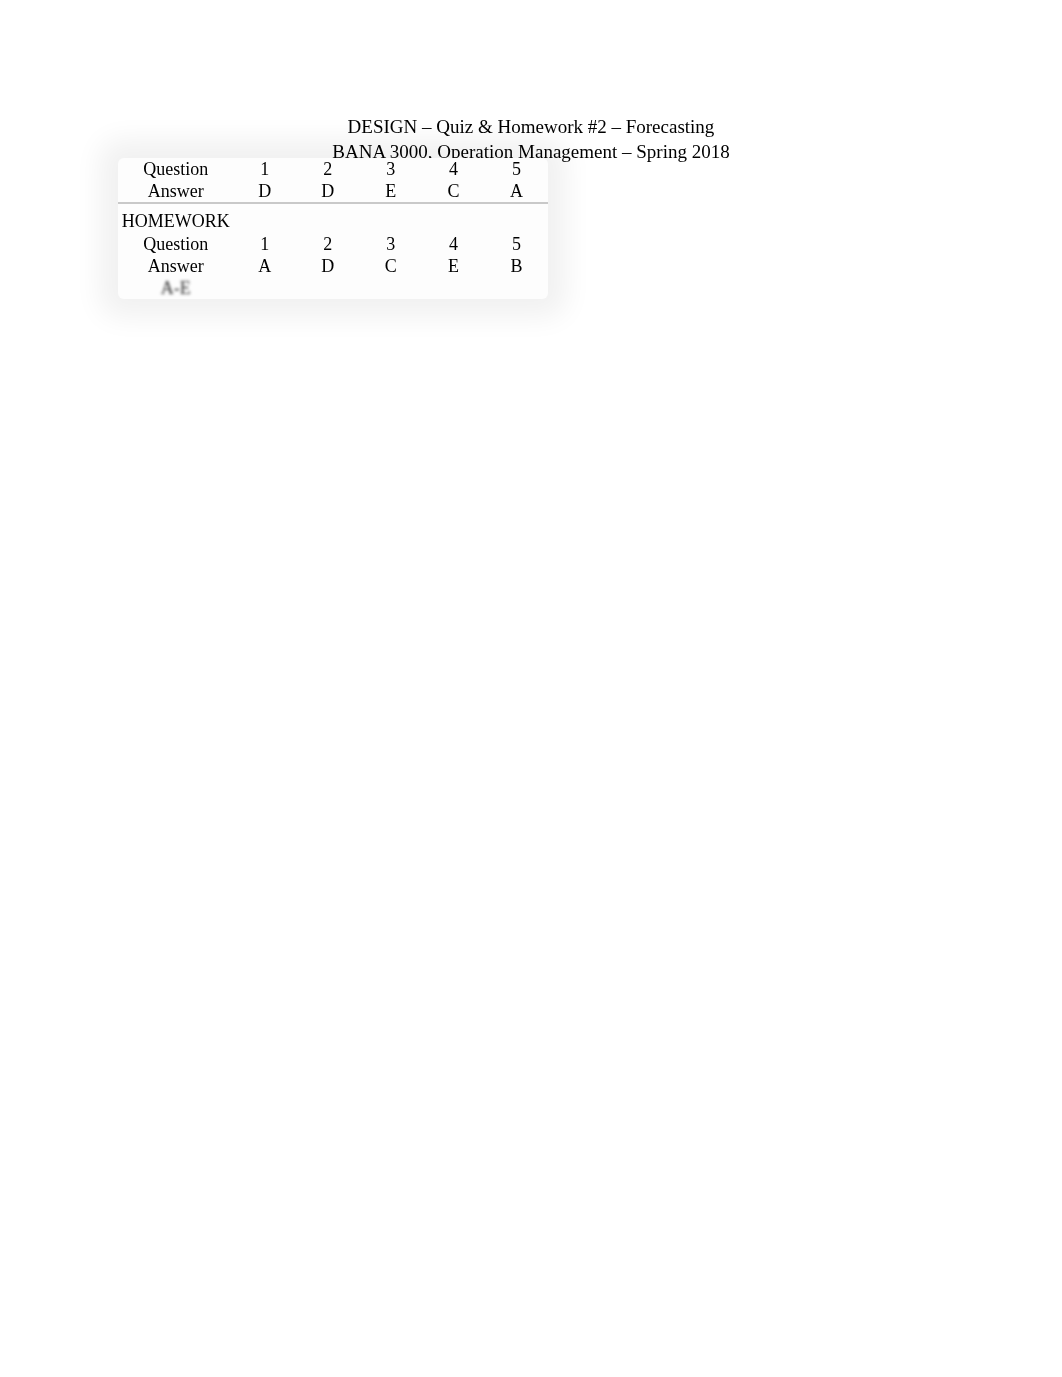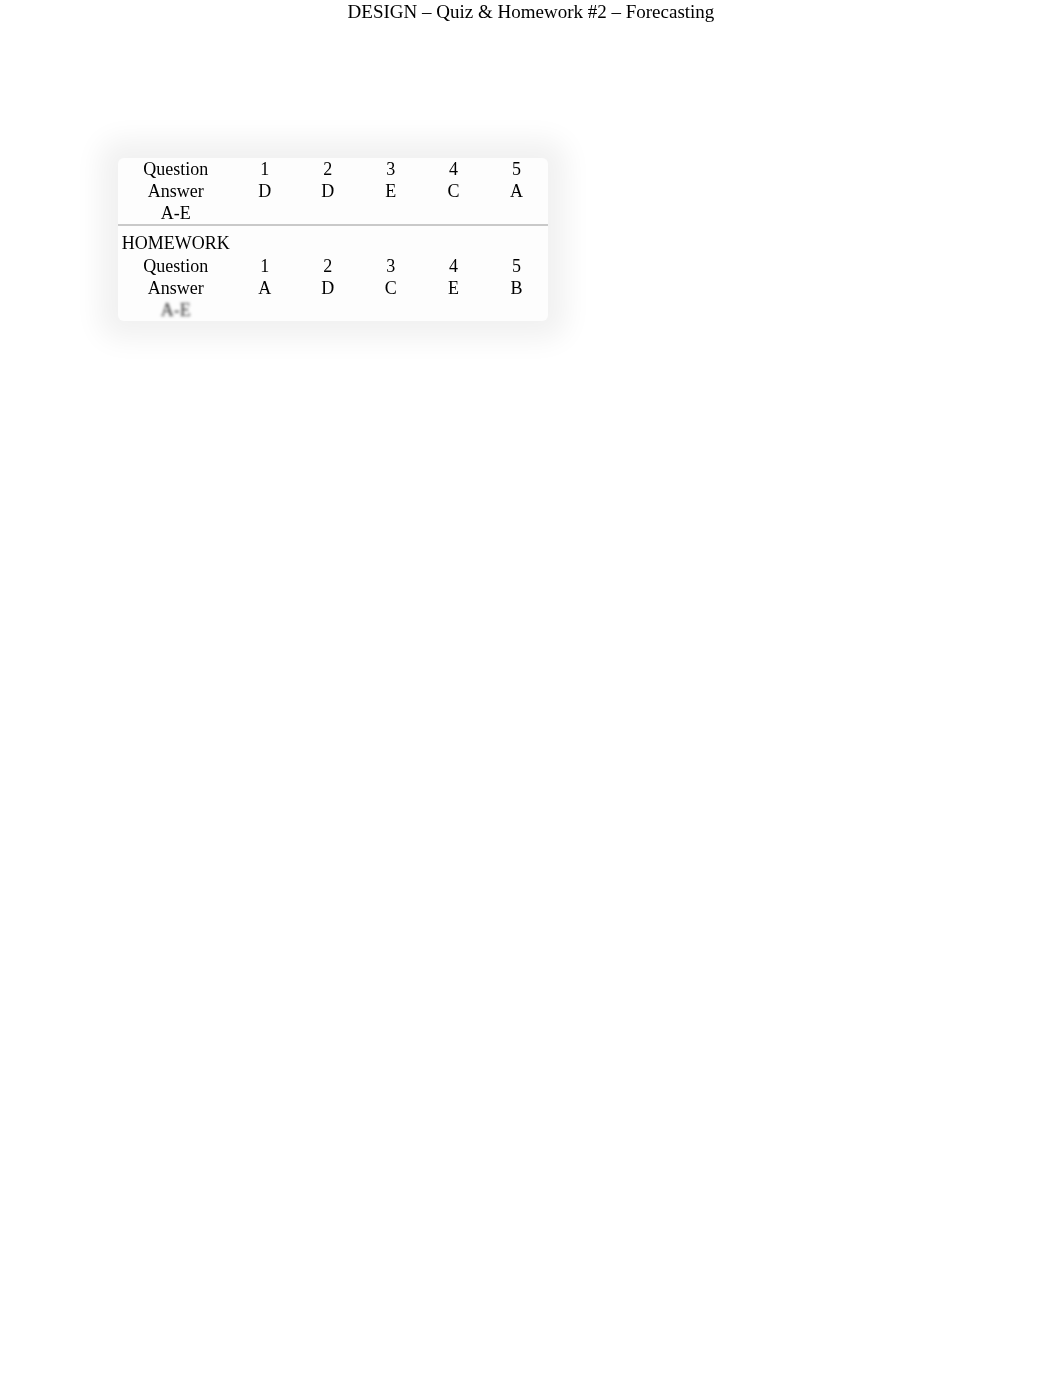--- a/index.html
+++ b/index.html
@@ -11,20 +11,21 @@
       background: #ffffff;
       font-family: "Times New Roman", Times, serif;
       font-size: 18px;
       color: #000000;
       width: 1062px;
       height: 1377px;
       position: relative;
     }
     .header {
       text-align: center;
+      padding-top: 115px;
       font-size: 19px;
       line-height: 1.3;
     }
     .table-wrap {
       position: absolute;
       top: 158px;
       left: 118px;
       width: 430px;
       border-radius: 6px;
       box-shadow: 0 0 28px 18px rgba(0,0,0,0.06);
@@ -62,20 +63,21 @@
     .blur-bottom {
       filter: blur(1.5px);
       color: #303030;
     }
   </style>
 </head>
 <body>
 
 <div class="header">
   <div>DESIGN – Quiz &amp; Homework #2 – Forecasting</div>
+  <div>BANA 3000, Operation Management – Spring 2018</div>
 </div>
 
 <div class="table-wrap">
   <table>
     <colgroup>
       <col class="label-col">
       <col class="num-col">
       <col class="num-col">
       <col class="num-col">
       <col class="num-col">
@@ -91,28 +93,20 @@
       <td>4</td>
       <td>5</td>
     </tr>
     <tr>
       <td class="label-col">Answer</td>
       <td>D</td>
       <td>D</td>
       <td>E</td>
       <td>C</td>
       <td>A</td>
-    </tr>
-    <tr>
-      <td class="label-col">A-E</td>
-      <td></td>
-      <td></td>
-      <td></td>
-      <td></td>
-      <td></td>
     </tr>
 
     <tr class="section-divider hw-header">
       <td class="label-col">HOMEWORK</td>
       <td></td>
       <td></td>
       <td></td>
       <td></td>
       <td></td>
     </tr>

